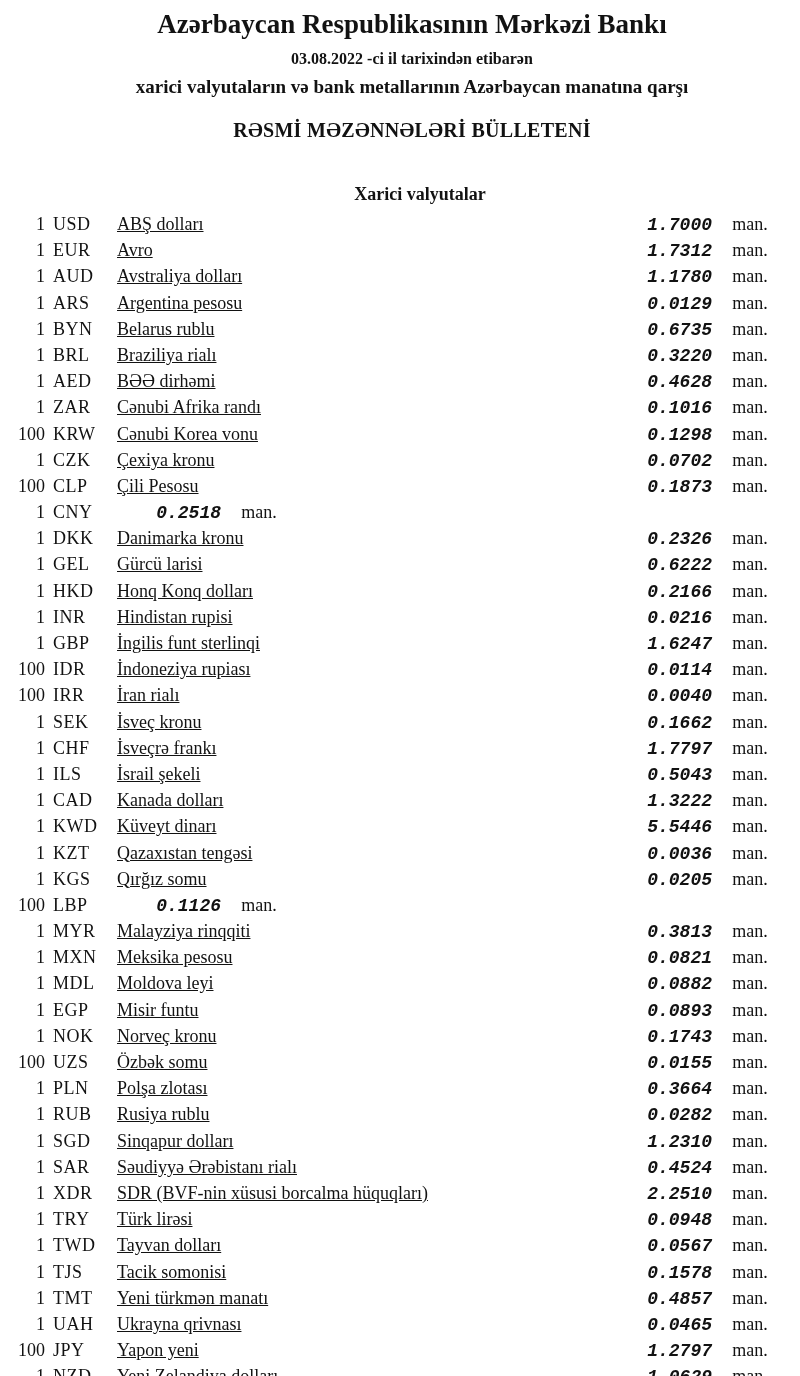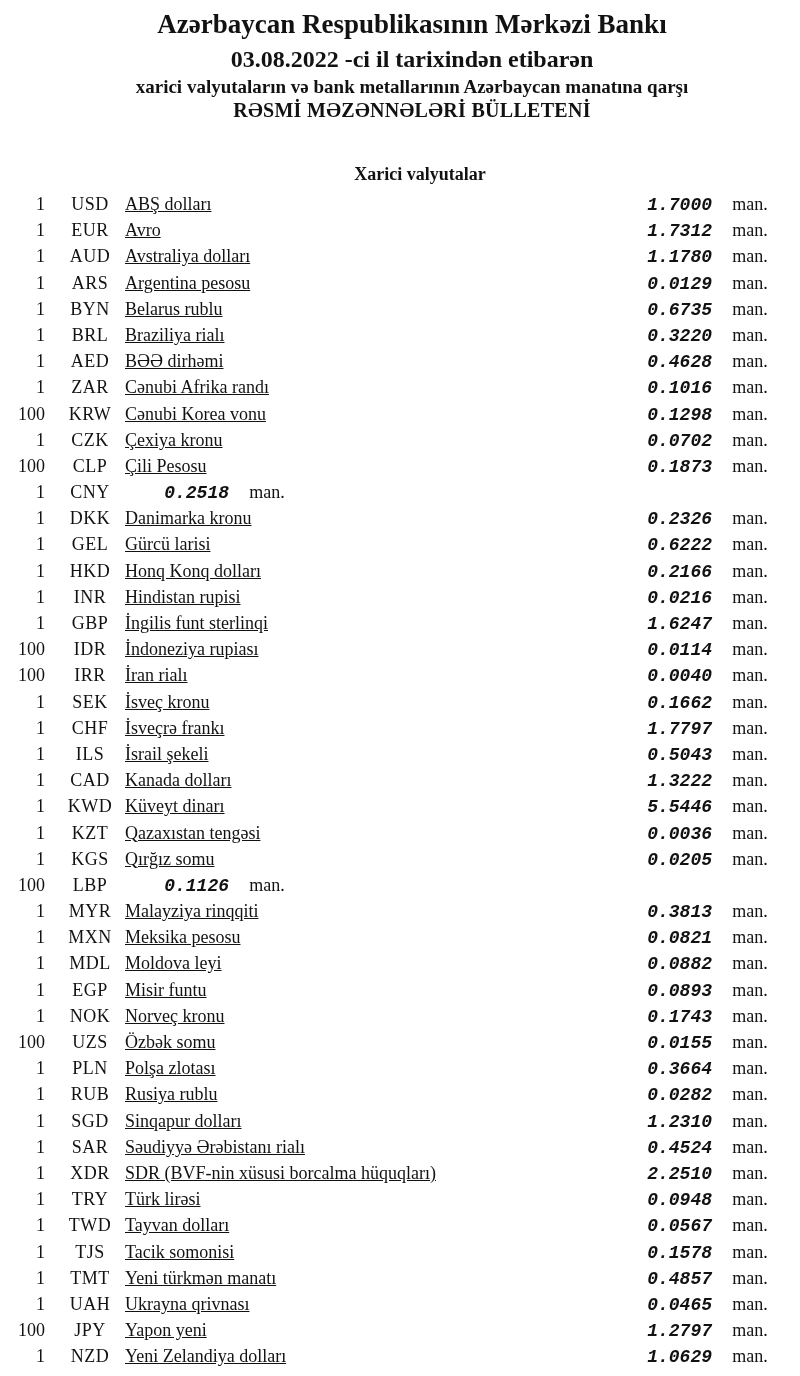--- a/index.html
+++ b/index.html
@@ -23,36 +23,36 @@
     text-align: center;
     padding-top: 8px;
     padding-left: 24px;
   }
   .bank-name {
     font-size: 27px;
     font-weight: bold;
     line-height: 32px;
   }
   .date-line {
-    font-size: 24px;
+    font-size: 16px;
     font-weight: bold;
     line-height: 22px;
     margin-top: 8px;
   }
   .subject-line {
     font-size: 19px;
     font-weight: bold;
     line-height: 23px;
     margin-top: 5px;
   }
   .bulletin-title {
     font-size: 20px;
     font-weight: bold;
     line-height: 24px;
-    margin-top: 0;
+    margin-top: 20px;
     letter-spacing: 0.3px;
   }
   .section-title {
     text-align: center;
     font-size: 18px;
     font-weight: bold;
     margin-top: 41px;
     line-height: 22px;
     padding-left: 40px;
   }
@@ -67,22 +67,21 @@
     line-height: 26.2px;
     padding-right: 28px;
   }
   .qty-cell {
     width: 45px;
     text-align: right;
     flex: 0 0 auto;
   }
   .code-cell {
     width: 58px;
-    margin-left: 16px;
-    text-align: center;
+    margin-left: 8px;
     letter-spacing: 0.5px;
     flex: 0 0 auto;
   }
   .name-cell {
     flex: 1 1 auto;
     margin-left: 6px;
     white-space: nowrap;
     overflow: hidden;
     text-decoration: underline;
   }

